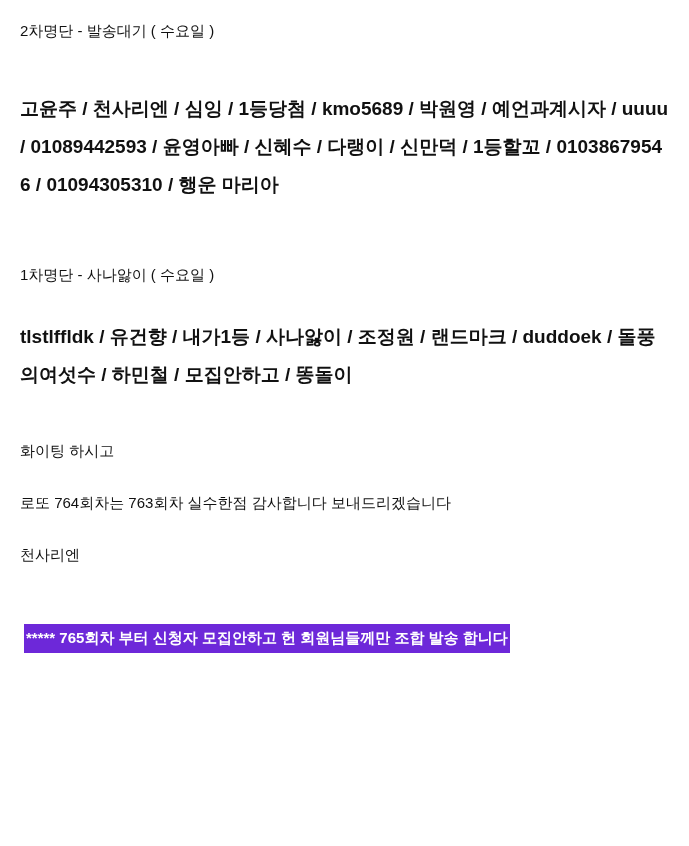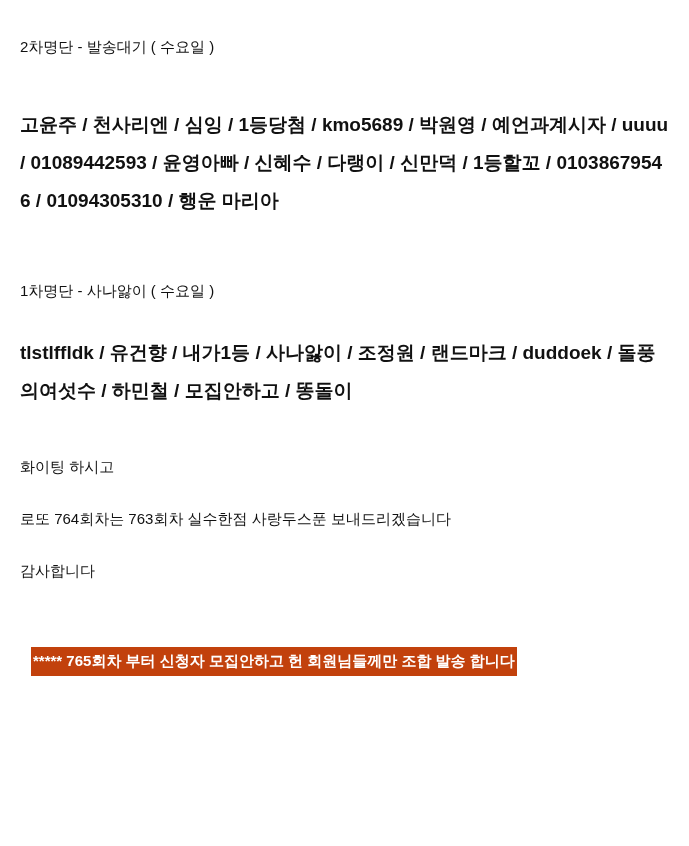--- a/index.html
+++ b/index.html
@@ -8,21 +8,21 @@
     background: #ffffff;
   }
   body {
     width: 689px;
     height: 846px;
     font-family: "Liberation Sans", sans-serif;
     color: #111111;
     overflow: hidden;
   }
   .page {
-    padding: 28px 18px 0 20px;
+    padding: 12px 18px 0 20px;
     box-sizing: border-box;
     width: 689px;
   }
   .para {
     font-size: 15px;
     line-height: 38px;
     margin: 0;
     word-break: break-all;
   }
   .gap-lg {
@@ -38,28 +38,28 @@
     height: 52px;
   }
   .names {
     font-size: 19px;
     line-height: 38px;
     font-weight: bold;
     margin: 0;
     word-break: break-all;
   }
   .highlight-line {
-    background: #c2410c;
+    background: #6d28d9;
     color: #ffffff;
     font-weight: bold;
     font-size: 15px;
     line-height: 26px;
     display: inline-block;
     padding: 1px 2px 2px 2px;
-    margin: 11px;
+    margin: 4px;
   }
   .hl-wrap {
     margin-top: 6px;
   }
 </style>
 </head>
 <body>
 
 <div class="page">
 
@@ -79,25 +79,25 @@
 
   <div class="gap-md"></div>
 
 
   <div class="gap-sm"></div>
 
   <p class="para">화이팅 하시고</p>
 
   <div class="gap-sm"></div>
 
-  <p class="para">로또 764회차는 763회차 실수한점 사랑두스푼 보내드리겠습니다</p>
+  <p class="para">로또 764회차는 763회차 실수한점 감사합니다 보내드리겠습니다</p>
 
   <div class="gap-sm"></div>
 
-  <p class="para">감사합니다</p>
+  <p class="para">천사리엔</p>
 
   <div class="gap-lg"></div>
 
   <div class="hl-wrap">
     <span class="highlight-line">***** 765회차 부터 신청자 모집안하고 헌 회원님들께만 조합 발송 합니다</span>
   </div>
 
 </div>
 
 </body></html>

